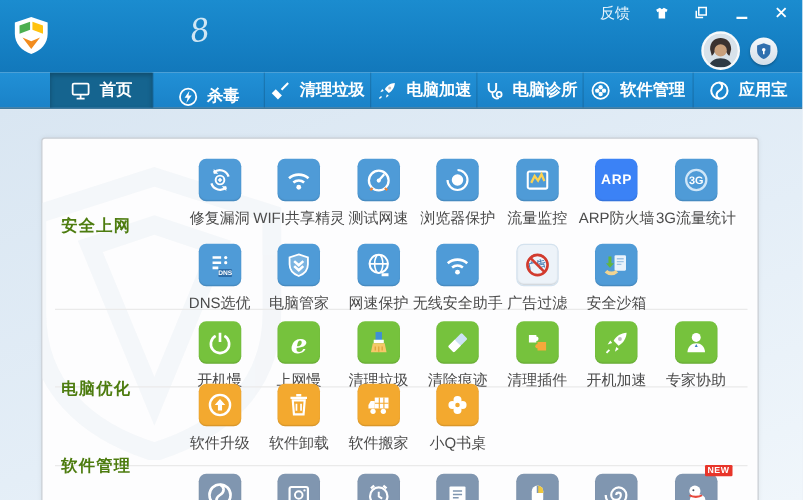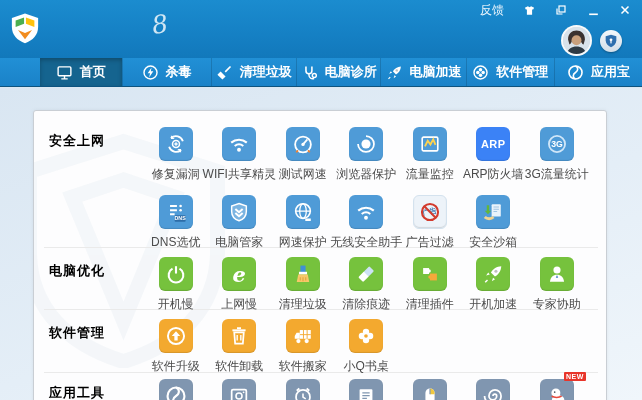--- a/index.html
+++ b/index.html
@@ -33,22 +33,22 @@
   .tab.active { background:#15648f; box-shadow:inset 0 2px 4px rgba(0,0,0,.25); }
 
   
   .content { position:absolute; left:0; top:88px; width:642px; height:312px;
     background:linear-gradient(160deg,#d9e6f2 0%,#e4eef7 55%,#f0f6fb 100%); }
   .panel { position:absolute; left:33px; top:22px; width:574px; height:330px;
     background:#fdfdfe; border:1px solid #c9ced4; border-radius:3px 3px 0 0;
     box-shadow:0 0 4px rgba(0,0,0,.06); overflow:hidden; }
   .watermark { position:absolute; left:-18px; top:22px; opacity:.55; pointer-events:none; }
 
-  .sec-label { position:absolute; left:15px; font-size:13px; font-weight:bold; color:#000000;
-    letter-spacing:1px; white-space:nowrap; }
+  .sec-label { position:absolute; left:15px; font-size:13px; font-weight:bold; color:#4d7c0f;
+    letter-spacing:1px; white-space:nowrap;margin-top:40px; }
   .sep { position:absolute; left:10px; right:8px; height:1px; background:#eaeaea; }
 
   .icon-row { position:absolute; left:110px; display:flex; }
   .cell { width:63.5px; display:flex; flex-direction:column; align-items:center; cursor:pointer; }
   .tile { width:34px; height:34px; border-radius:6px; display:flex; align-items:center;
     justify-content:center; position:relative; box-shadow:inset 0 -1px 1px rgba(0,0,0,.12); }
   .tile .txtglyph { color:#fff; font-weight:bold; }
   .cell-label { margin-top:5px; font-size:12px; color:#4b4b4b; white-space:nowrap;
     width:120px; margin-left:0; text-align:center; }
   .badge { position:absolute; top:-7px; right:-12px; background:#e8352a; color:#fff;
@@ -107,58 +107,58 @@
 <div class="nav" id="nav">
     <div class="tab active" style="width: 87px; margin-left: 40px;">
       <span style="display:flex">
         <svg viewBox="0 0 24 24" width="17" height="17">
           <rect x="3" y="4" width="18" height="12.5" rx="1.5" fill="none" stroke="#fff" stroke-width="2"></rect>
           <path d="M12 17v3M7.5 21h9" stroke="#fff" stroke-width="2"></path>
         </svg>
       </span>
       <span>首页</span>
     </div>
-    <div class="tab" style="width: 95px;">
+    <div class="tab" style="width: 95px; align-items: flex-end;">
       <span style="display:flex">
         <svg viewBox="0 0 24 24" width="17" height="17">
           <circle cx="12" cy="12" r="9.2" fill="none" stroke="#fff" stroke-width="2"></circle>
           <path d="M13.5 5 8 13h3.4L10 19l6-8.6h-3.6z" fill="#fff"></path>
         </svg>
       </span>
       <span>杀毒</span>
     </div>
     <div class="tab" style="width: 91px;">
       <span style="display:flex">
         <svg viewBox="0 0 24 24" width="17" height="17">
           <path d="M20.5 3.5 13 11" stroke="#fff" stroke-width="2.4"></path>
           <path d="M6.5 10.5 13.5 17.5 9 22 2 15Z" fill="#fff"></path>
         </svg>
       </span>
       <span>清理垃圾</span>
-    </div>
-    <div class="tab" style="width: 90px;">
-      <span style="display:flex">
-        <svg viewBox="0 0 24 24" width="17" height="17">
-          <path d="M7 3.5v6a4.2 4.2 0 0 0 8.4 0v-6" fill="none" stroke="#fff" stroke-width="2.2"></path>
-          <path d="M11.2 13.5v2.2a5.2 5.2 0 0 0 7.2 4.8" fill="none" stroke="#fff" stroke-width="2"></path>
-          <circle cx="18.8" cy="16.3" r="2.8" fill="none" stroke="#fff" stroke-width="2"></circle>
-        </svg>
-      </span>
-      <span>电脑诊所</span>
     </div>
     <div class="tab" style="width: 91px;">
       <span style="display:flex">
         <svg viewBox="0 0 24 24" width="17" height="17">
           <path d="M21 3.5c-4.8.2-9 2.9-11.3 6.9l4.4 4.4C18.1 12.5 20.8 8.3 21 3.5Z" fill="#fff"></path>
           <circle cx="15.2" cy="9" r="1.7" fill="rgba(0,0,0,.25)"></circle>
           <path d="M8.5 12.5 4.5 13.7l2.3-3.4M12 16l-1.2 4 3.4-2.3" fill="#fff"></path>
           <path d="M6 18.5 3.5 21" stroke="#fff" stroke-width="1.6"></path>
         </svg>
       </span>
       <span>电脑加速</span>
+    </div>
+    <div class="tab" style="width: 90px;">
+      <span style="display:flex">
+        <svg viewBox="0 0 24 24" width="17" height="17">
+          <path d="M7 3.5v6a4.2 4.2 0 0 0 8.4 0v-6" fill="none" stroke="#fff" stroke-width="2.2"></path>
+          <path d="M11.2 13.5v2.2a5.2 5.2 0 0 0 7.2 4.8" fill="none" stroke="#fff" stroke-width="2"></path>
+          <circle cx="18.8" cy="16.3" r="2.8" fill="none" stroke="#fff" stroke-width="2"></circle>
+        </svg>
+      </span>
+      <span>电脑诊所</span>
     </div>
     <div class="tab" style="width: 94px;">
       <span style="display:flex">
         <svg viewBox="0 0 24 24" width="17" height="17">
           <circle cx="12" cy="12" r="9.2" fill="none" stroke="#fff" stroke-width="2"></circle>
           <g fill="#fff">
             <circle cx="12" cy="8.2" r="2.5"></circle>
             <circle cx="8.2" cy="12" r="2.5"></circle>
             <circle cx="15.8" cy="12" r="2.5"></circle>
             <circle cx="12" cy="15.8" r="2.5"></circle>
@@ -389,21 +389,21 @@
             <svg viewBox="0 0 24 24" width="22" height="22">
               <circle cx="12" cy="7.6" r="3.9" fill="#fff"></circle>
               <path d="M4.3 20.5c.5-5.2 3.6-7.8 7.7-7.8s7.2 2.6 7.7 7.8Z" fill="#fff"></path>
               <path d="M12 13.2 10.7 16h2.6Z" fill="#3e7fc1"></path>
             </svg>
           </div>
           <div class="cell-label">专家协助</div>
         </div>
       </div>
       <div class="sec-label" style="top: 213px;">软件管理</div>
-      <div class="icon-row" style="top: 208px;">
+      <div class="icon-row" style="top: 196px;">
         <div class="cell">
           <div class="tile" style="background: rgb(243, 169, 47);">
             <svg viewBox="0 0 24 24" width="22" height="22">
               <circle cx="12" cy="12" r="8.8" fill="none" stroke="#fff" stroke-width="2.1"></circle>
               <path d="M12 6.8 16.6 12h-2.8v4.8h-3.6V12H7.4Z" fill="#fff"></path>
             </svg>
           </div>
           <div class="cell-label">软件升级</div>
         </div>
         <div class="cell">

